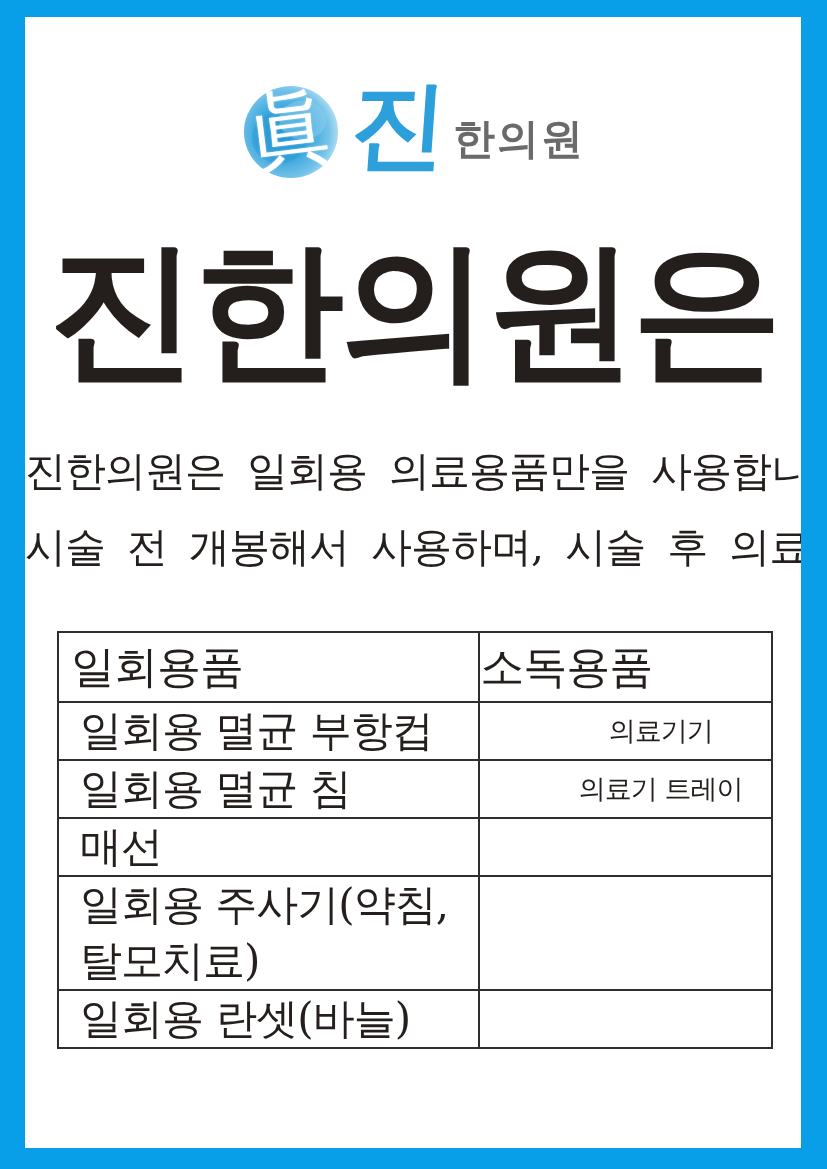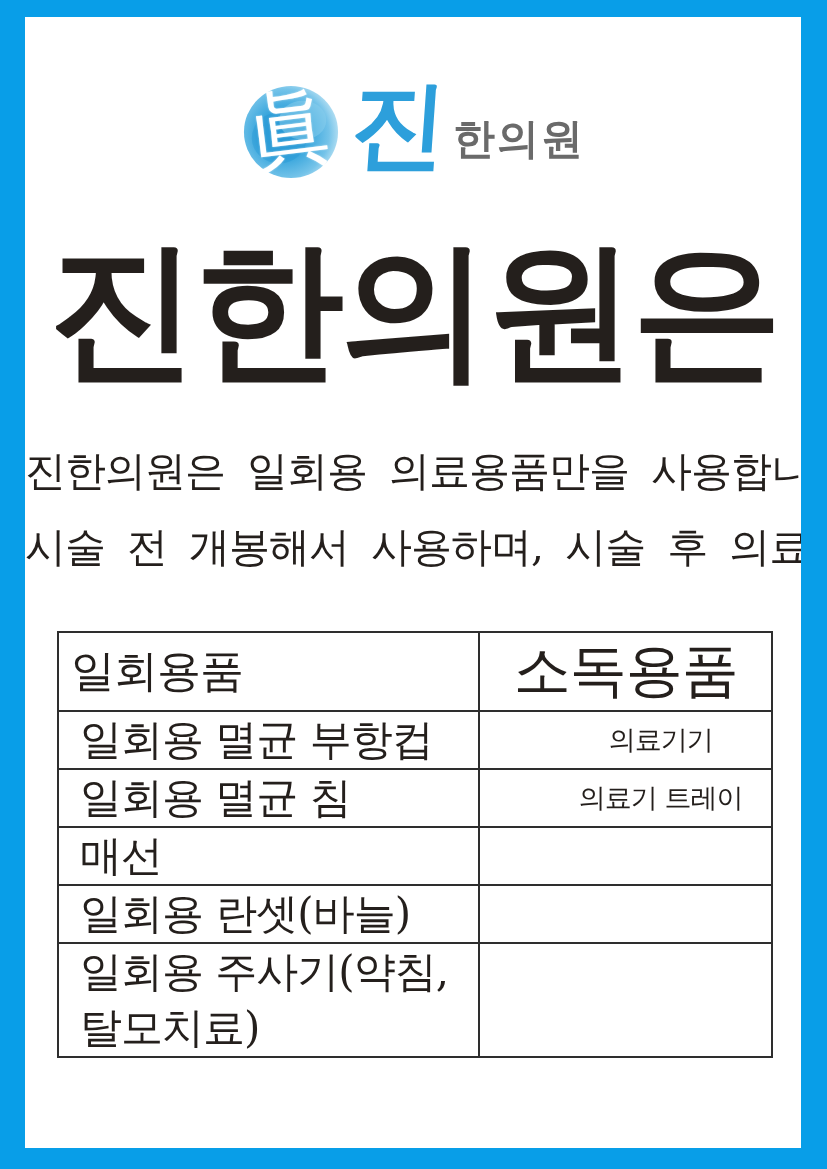--- a/index.html
+++ b/index.html
@@ -108,22 +108,22 @@
   th.h-left {
     height: 70px;
     text-align: left;
     padding-left: 12px;
     font-size: 44px;
     font-weight: 500;
     letter-spacing: -1px;
   }
   th.h-right {
     height: 70px;
-    text-align: center;
-    font-size: 57px;
+    text-align: left;
+    font-size: 44px;
     font-weight: 500;
     letter-spacing: -1px;
   }
   td.c-left {
     height: 49px;
     text-align: left;
     padding-left: 21px;
     font-size: 42px;
     letter-spacing: -1px;
   }
@@ -186,23 +186,23 @@
       </tr>
       <tr>
         <td class="c-left">일회용 멸균 침</td>
         <td class="c-right">의료기 트레이</td>
       </tr>
       <tr>
         <td class="c-left">매선</td>
         <td class="c-right"></td>
       </tr>
       <tr>
+        <td class="c-left">일회용 주사기(약침, 탈모치료)</td>
+        <td class="c-right"></td>
+      </tr>
+      <tr>
         <td class="c-left">일회용 란셋(바늘)</td>
         <td class="c-right"></td>
       </tr>
-      <tr>
-        <td class="c-left">일회용 주사기(약침, 탈모치료)</td>
-        <td class="c-right"></td>
-      </tr>
     </tbody>
   </table>
 
 </div>
 
 </body></html>

